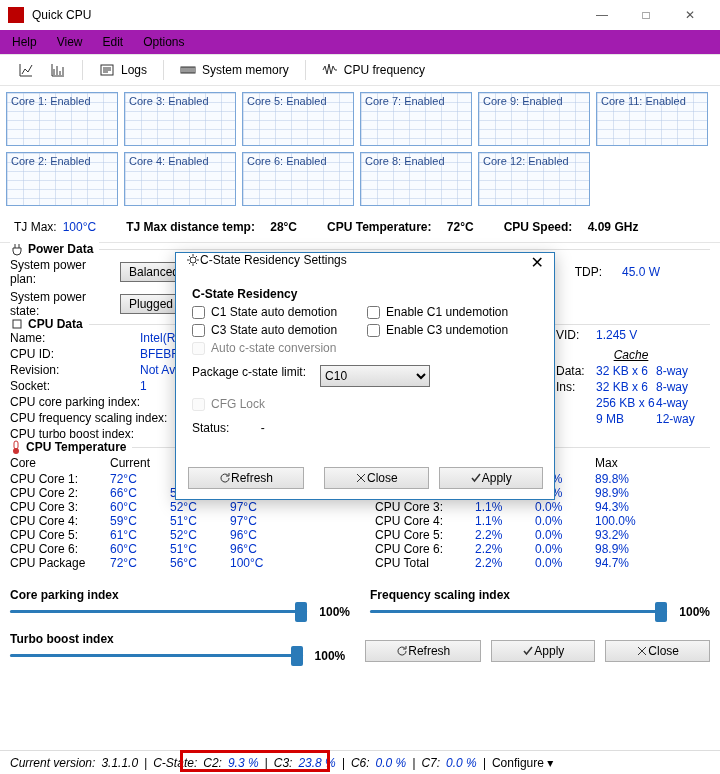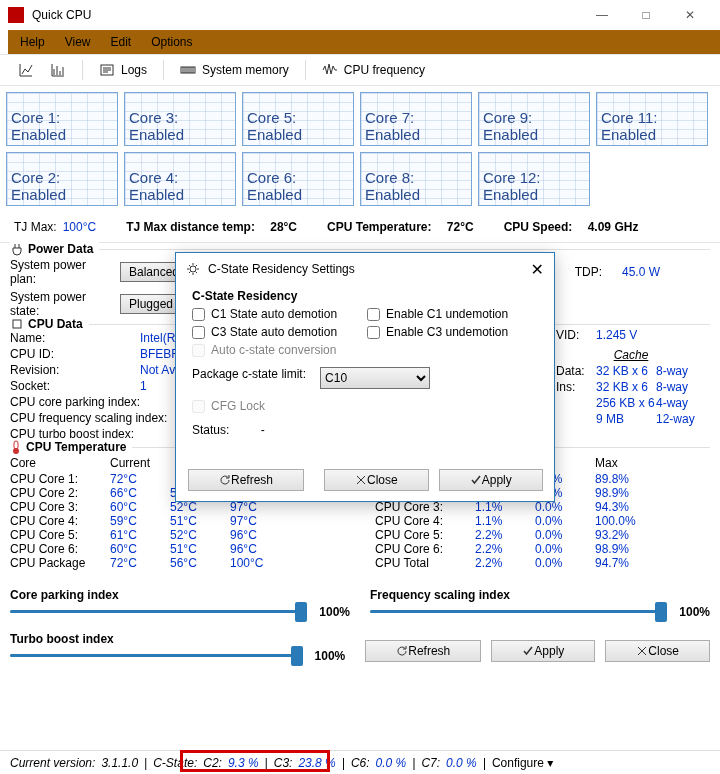--- a/index.html
+++ b/index.html
@@ -6,36 +6,36 @@
 body { background: #fff; color: #000; width: 720px; height: 774px; position: relative; overflow: hidden; }
 a.bluelink { color: #0033cc; text-decoration: none; }
 
 
 .titlebar { height: 30px; display: flex; align-items: center; padding: 5px 8px; background: #fff; }
 .titlebar .app-icon { width: 16px; height: 16px; background: #b00; margin-right: 8px; position: relative; }
 .titlebar .title { flex: 1; }
 .titlebar .winbtn { width: 44px; height: 30px; display: flex; align-items: center; justify-content: center; color: #555; }
 
 
-.menubar { height: 24px; display: flex; align-items: center; padding: 0 12px; gap: 20px; background: #a16207; margin-left: 8px; }
+.menubar { height: 24px; display: flex; align-items: center; padding: 0 12px; gap: 20px; background: #a21caf; }
 .menubar span { cursor: default; }
 
 
 .toolbar { height: 32px; border-top: 1px solid #e5e5e5; border-bottom: 1px solid #e5e5e5; display: flex; align-items: center; padding: 0 12px; gap: 4px; }
 .toolbar .sep { width: 1px; height: 20px; background: #ddd; margin: 0 6px; }
 .toolbar .tbtn { display: flex; align-items: center; gap: 6px; padding: 3px 6px; cursor: default; }
 .toolbar .tbtn svg { width: 16px; height: 16px; }
 
 
 .coregrid { display: flex; flex-wrap: wrap; gap: 6px; padding: 6px; }
 .coretile { width: 112px; height: 54px; border: 1px solid #7aa6d8; position: relative; background:
   linear-gradient(to right, rgba(180,200,230,.5) 1px, transparent 1px) 0 0/16px 100%,
   linear-gradient(to bottom, rgba(180,200,230,.5) 1px, transparent 1px) 0 0/100% 9px,
   #f8fbff; }
-.coretile .clabel { position: absolute; top: 16px; left: 4px; font-size: 15px; color: #2a4d8f; }
+.coretile .clabel { position: absolute; top: 2px; left: 4px; font-size: 11px; color: #2a4d8f; }
 
 
 .statsrow { display: flex; align-items: center; padding: 8px 14px; gap: 30px; border-bottom: 1px solid #e5e5e5; }
 .statsrow .kv { display: flex; gap: 6px; }
 
 
 .group { margin: 6px 10px; border-top: 1px solid #e0e0e0; padding-top: 4px; position: relative; }
 .group .glegend { position: absolute; top: -8px; left: 0; background: #fff; padding-right: 6px; font-weight: bold; display: flex; align-items: center; gap: 4px; }
 .rowline { display: flex; align-items: center; gap: 10px; margin: 4px 0; }
 .rowline .lbl { width: 100px; }
@@ -73,21 +73,21 @@
 .btn svg { width: 12px; height: 12px; }
 
 
 .statusbar { position: absolute; bottom: 0; left: 0; right: 0; height: 24px; border-top: 1px solid #ddd; display: flex; align-items: center; padding: 0 10px; font-style: italic; font-size: 11px; gap: 6px; }
 
 
 .redmark { position: absolute; border: 3px solid #d40000; pointer-events: none; }
 
 
 .modal { position: absolute; left: 175px; top: 252px; width: 380px; background: #fff; border: 1px solid #2a7ab8; box-shadow: 0 4px 16px rgba(0,0,0,.25); z-index: 20; }
-.modal .mtitle { height: 30px; display: flex; align-items: center; padding: 16px 10px; gap: 8px; }
+.modal .mtitle { height: 30px; display: flex; align-items: flex-start; padding: 0 10px; }
 .modal .mtitle .mx { margin-left: auto; font-size: 16px; cursor: default; }
 .modal .mbody { padding: 4px 16px 12px; }
 .chkrow { display: flex; gap: 30px; margin: 4px 0; }
 .chk { display: flex; align-items: center; gap: 6px; }
 .chk input { width: 13px; height: 13px; }
 .fieldrow { display: flex; align-items: flex-start; gap: 14px; margin: 10px 0; }
 .fieldrow select { width: 110px; height: 22px; border: 1px solid #707070; background: linear-gradient(#f5f5f5,#dcdcdc); }
 .modal .mbuttons { display: flex; gap: 10px; padding: 10px 12px; }
 .modal .mbuttons .btn { flex: 0 0 auto; }
 

